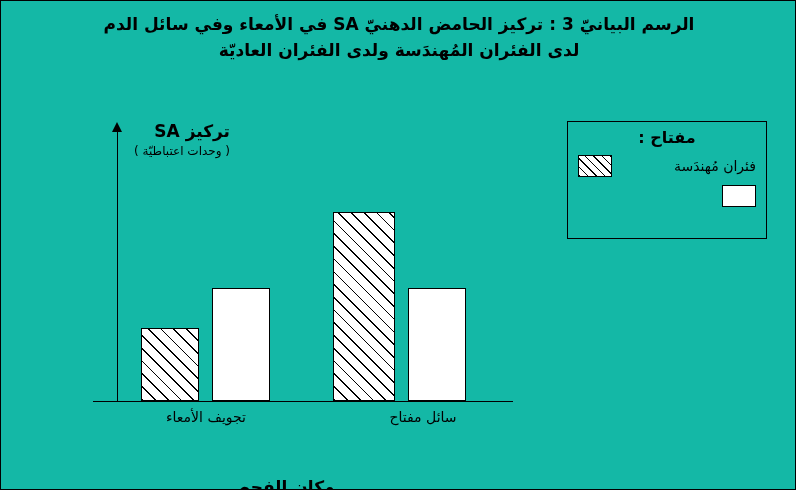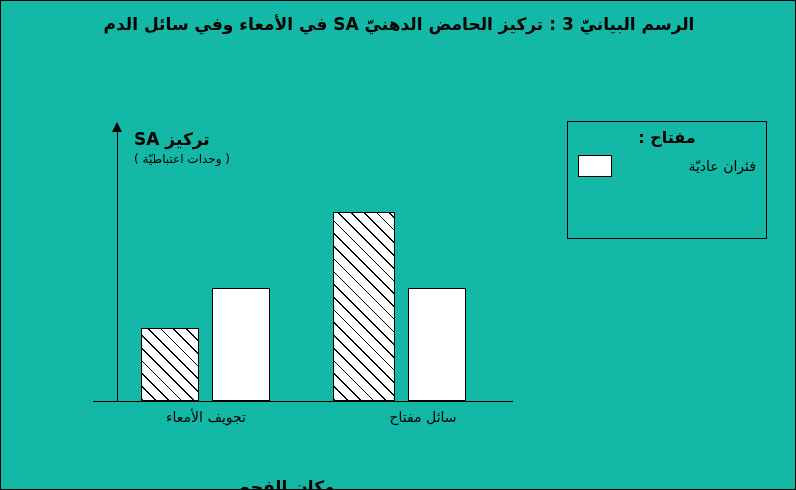--- a/index.html
+++ b/index.html
@@ -36,23 +36,23 @@
     font-family: "DejaVu Sans", sans-serif;
     font-weight: bold;
     font-size: 17px;
     line-height: 26px;
     white-space: nowrap;
   }
 
   
   .y-label {
     position: absolute;
-    top: 128px;
+    top: 120px;
     right: 565px;
-    text-align: left;
+    text-align: right;
     direction: rtl;
   }
   .y-label-main {
     font-weight: bold;
     font-size: 17px;
     white-space: nowrap;
   }
   .y-label-sub {
     font-size: 12px;
     margin-top: 3px;
@@ -187,33 +187,37 @@
     margin-top: 36px;
   }
 </style>
 </head>
 <body>
 
 <div id="page">
 
   <div class="title-block">
     <div class="title-line">الرسم البيانيّ 3 : تركيز الحامض الدهنيّ SA  في الأمعاء وفي سائل الدم</div>
+    <div class="title-line">لدى الفئران المُهندَسة ولدى الفئران العاديّة</div>
   </div>
 
   <div class="y-label">
     <div class="y-label-main">تركيز  SA</div>
     <div class="y-label-sub">( وحدات اعتباطيّة )</div>
   </div>
 
   <div class="legend">
     <div class="legend-title">مفتاح :</div>
 
-
     <div class="legend-row">
-      <div class="legend-label">فئران عاديّة</div>
+      <div class="legend-label">فئران مُهندَسة</div>
+      <div class="swatch hatched"></div>
+    </div>
+
+    <div class="legend-row">
       <div class="swatch"></div>
     </div>
   </div>
 
   <div class="plot">
     <div class="axis-y"></div>
     <div class="axis-y-arrow"></div>
     <div class="axis-x"></div>
 
     <div class="bars-layer">

